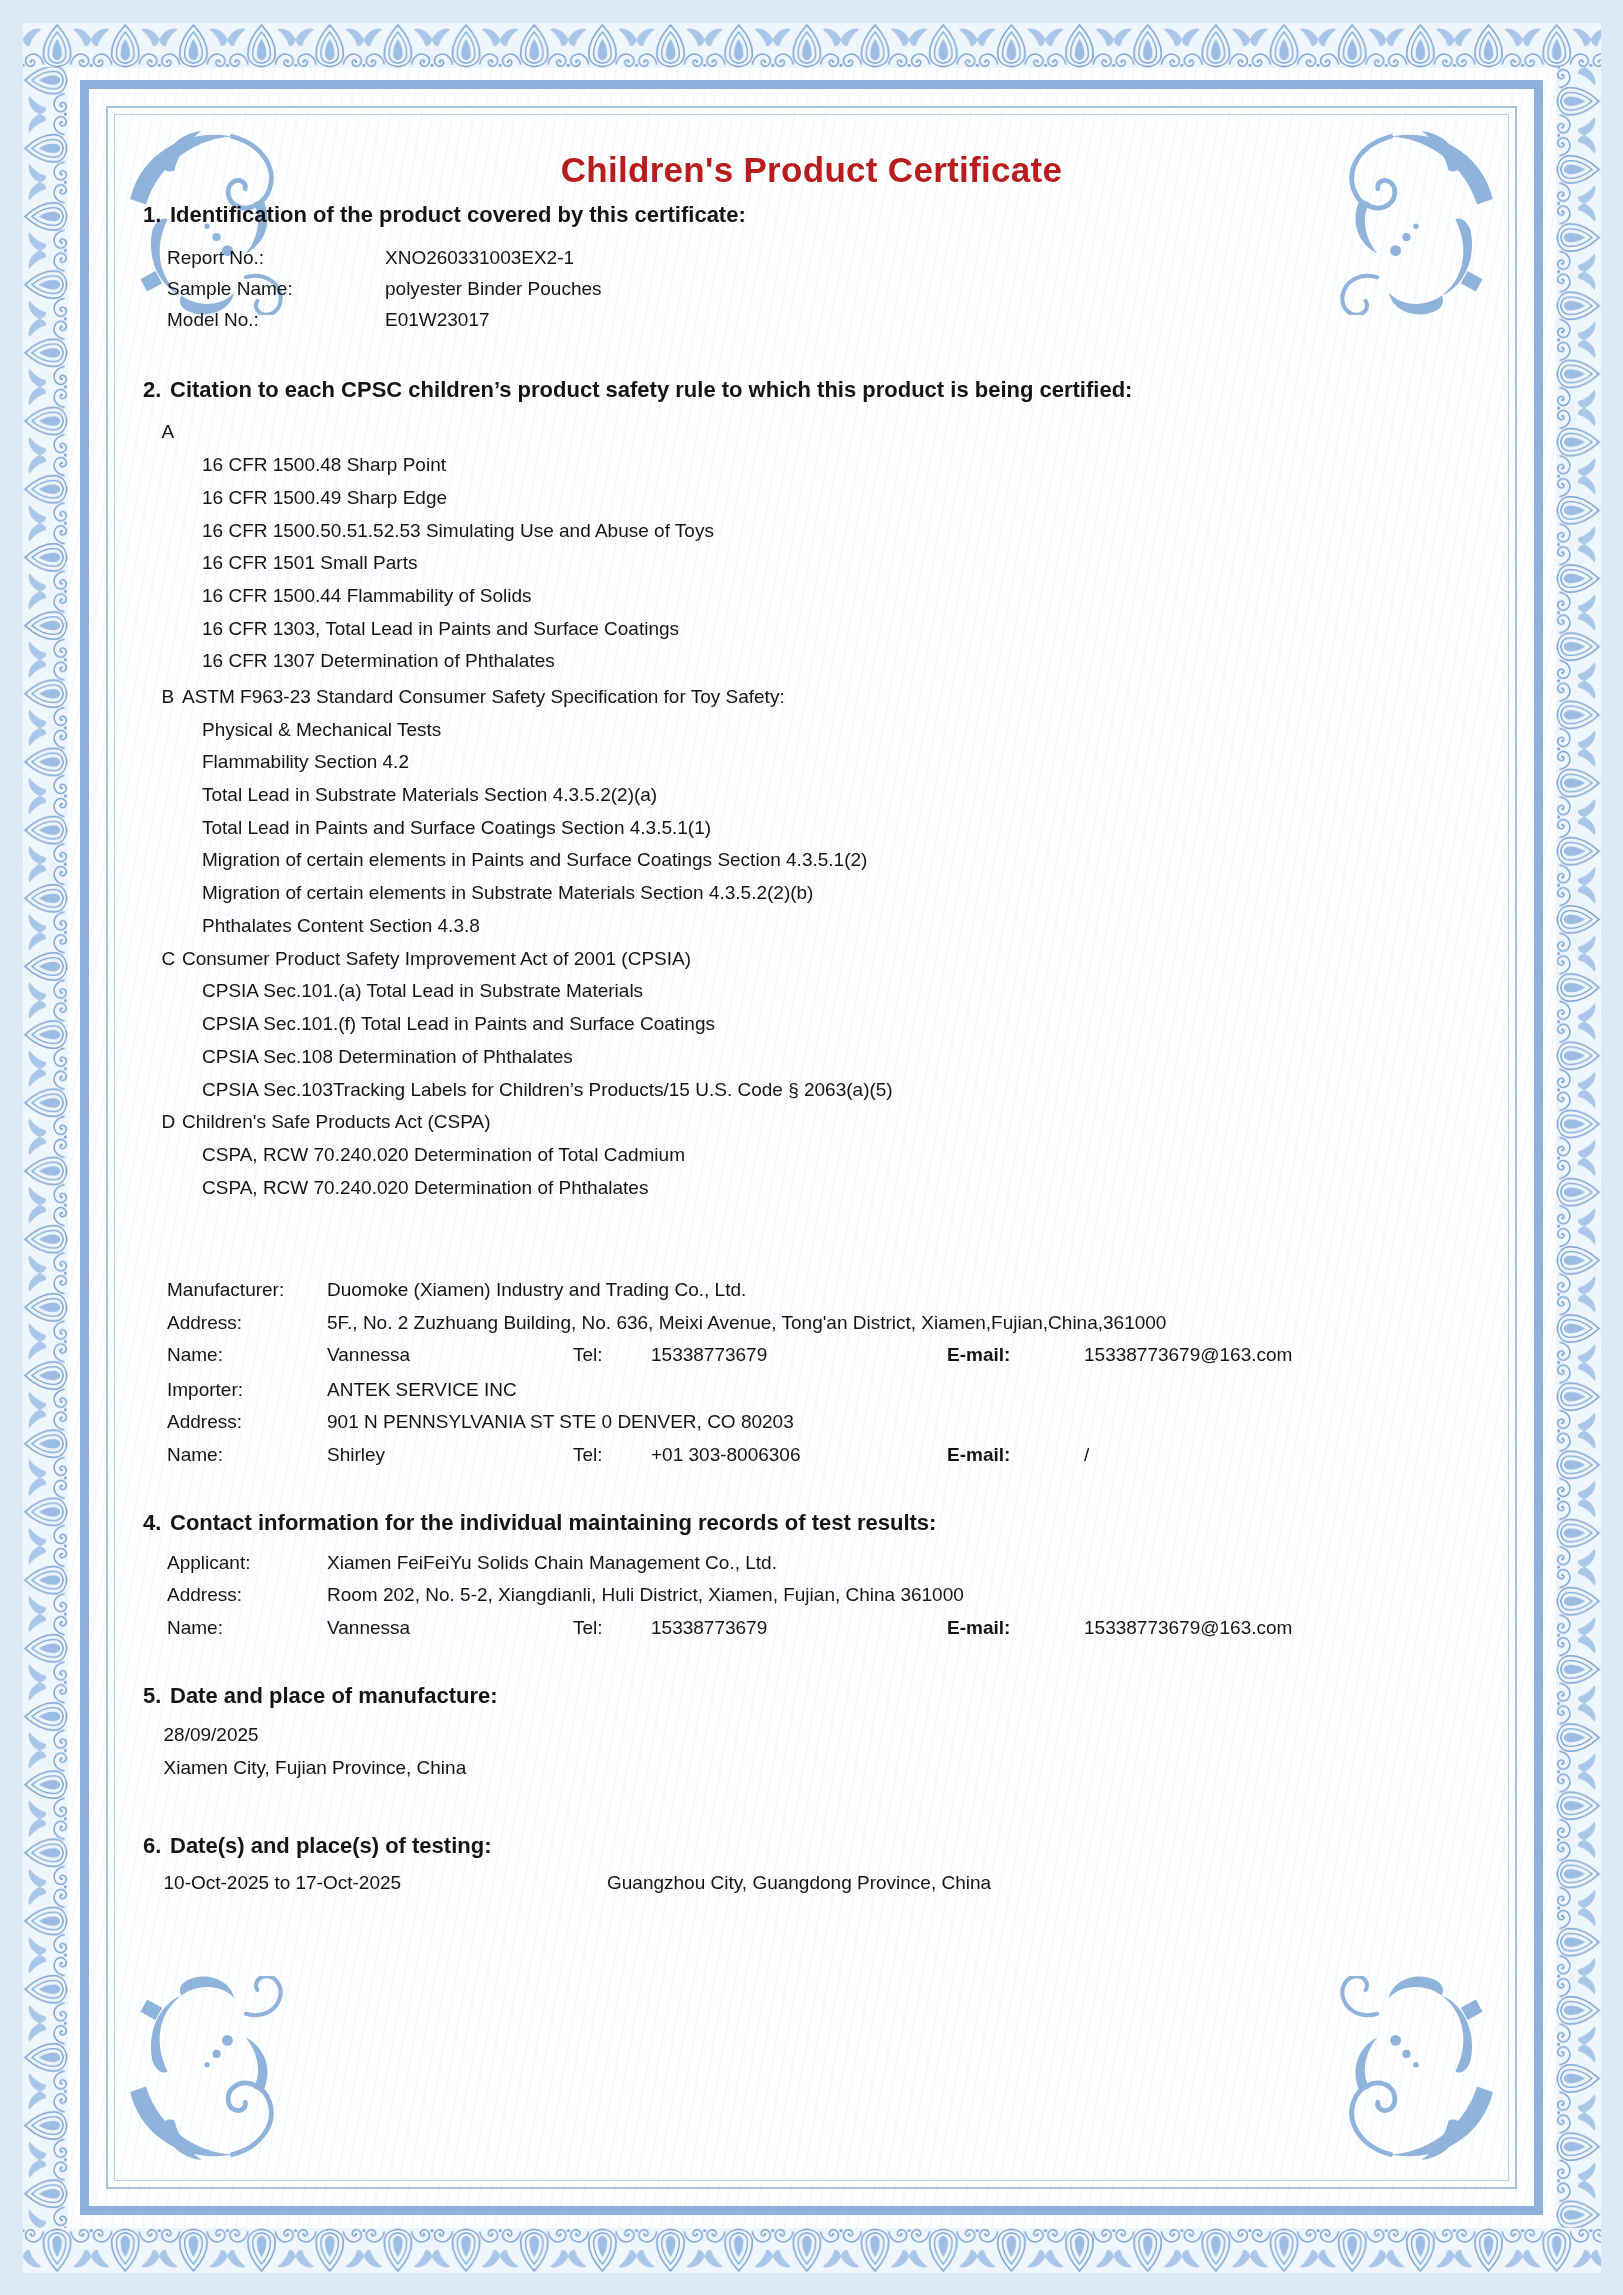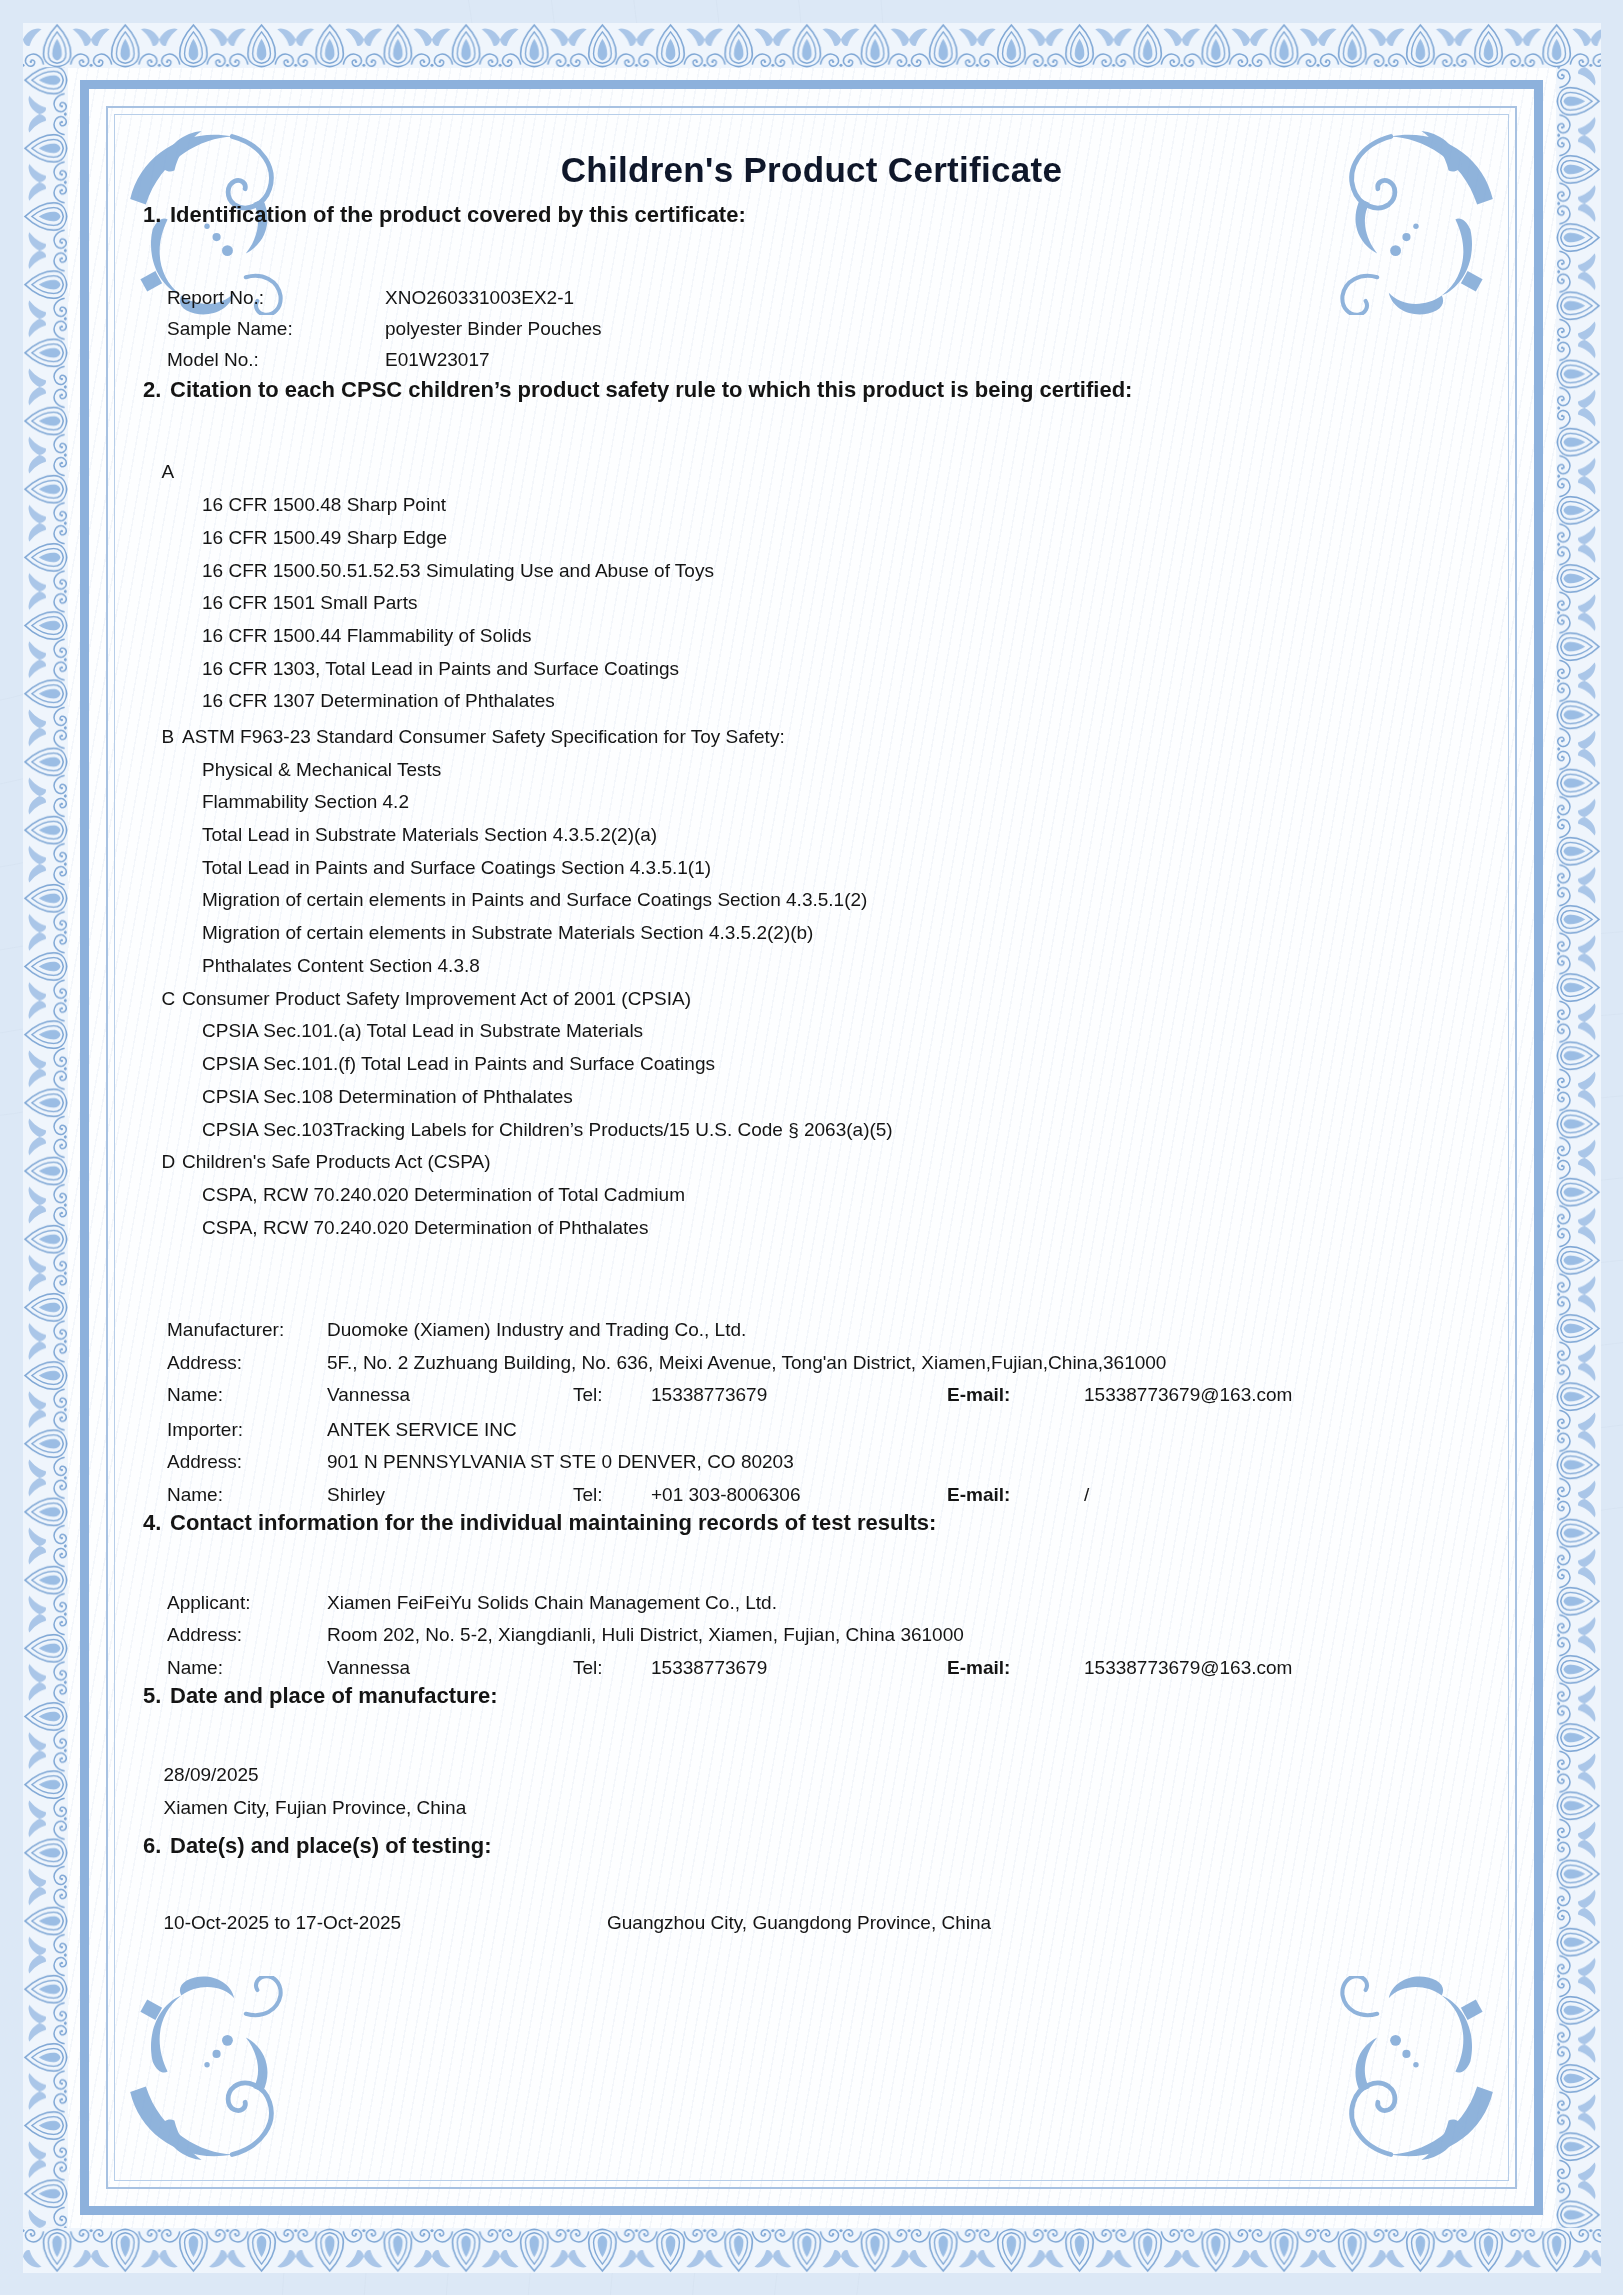--- a/index.html
+++ b/index.html
@@ -23,26 +23,26 @@
   .frame-thin-b { position:absolute; inset:114px; border:1.4px solid #b7cee9; pointer-events:none; }
   .lace { position:absolute; pointer-events:none; }
   .flourish { position:absolute; width:170px; height:198px; pointer-events:none; opacity:.9; }
   .fl-tl { left:120px; top:117px; }
   .fl-tr { right:120px; top:117px; transform:scaleX(-1); }
   .fl-bl { left:120px; bottom:121px; transform:scaleY(-1); }
   .fl-br { right:120px; bottom:121px; transform:scale(-1,-1); }
   
   .title {
     position:absolute; left:0; width:1623px; top:150px; text-align:center;
-    font-size:35px; font-weight:bold; color:#0f172a; letter-spacing:0.3px;
+    font-size:35px; font-weight:bold; color:#b91c1c; letter-spacing:0.3px;
   }
   #content { position:absolute; left:143px; top:0; width:1377px; height:2295px; }
   .heading { position:absolute; left:0; font-size:22px; font-weight:bold; white-space:nowrap; }
   .heading .num { display:inline-block; width:27px; }
-  .line { position:absolute; left:0; width:100%; height:29px; font-size:19px; white-space:nowrap;margin-top:40px; }
+  .line { position:absolute; left:0; width:100%; height:29px; font-size:19px; white-space:nowrap; }
   .line span { position:absolute; top:0; }
   .lab   { left:24px; }
   .val1  { left:242px; }
   .val   { left:184px; }
   .tl    { left:430px; }
   .tv    { left:508px; }
   .el    { left:804px;font-weight:bold; }
   .ev    { left:941px; }
   .letter{ left:18.4px; }
   .gtitle{ left:39px; }

